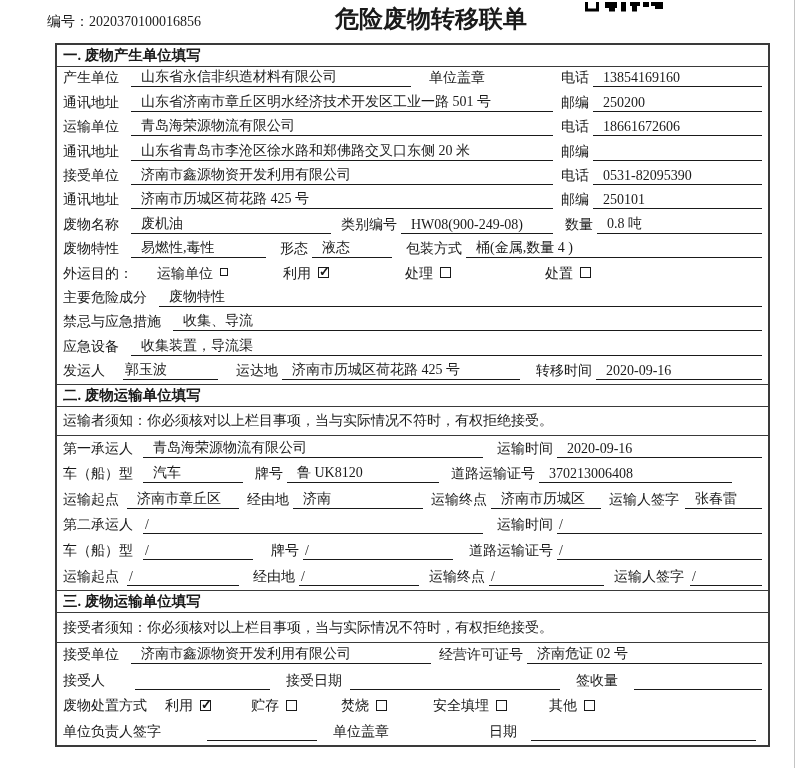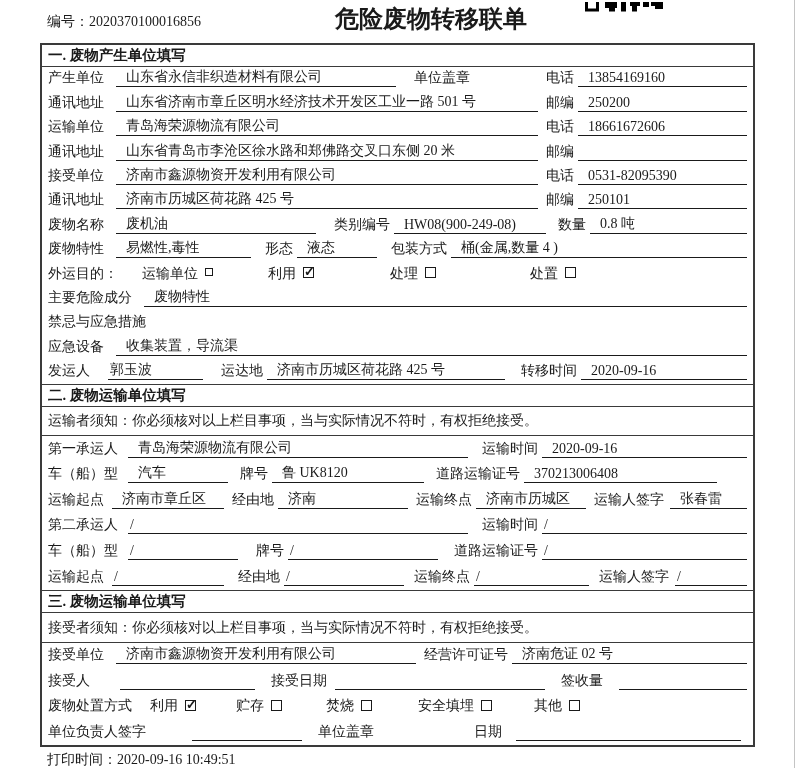--- a/index.html
+++ b/index.html
@@ -6,21 +6,21 @@
   .page{position:relative;width:796px;height:768px;background:#fff;overflow:hidden;
         font-family:"Liberation Serif","DejaVu Serif",serif;color:#1a1a1a;font-size:14px;}
   .page-edge{position:absolute;top:0;right:1px;width:1px;height:100%;background:#c4c4c4;}
 
   
   .doc-no{position:absolute;left:47px;top:13px;font-size:14px;white-space:nowrap;}
   .doc-title{position:absolute;left:335px;top:3px;font-size:24px;font-weight:bold;white-space:nowrap;}
   .qr{position:absolute;left:585px;top:0;}
 
   
-  .box{position:absolute;left:40px;top:43px;width:715px;border:2px solid #3a3a3a;box-sizing:border-box;background:#fff;}
+  .box{position:absolute;left:55px;top:43px;width:715px;border:2px solid #3a3a3a;box-sizing:border-box;background:#fff;}
   .sec-h{font-weight:bold;font-size:14.5px;height:21px;line-height:21px;padding:0 6px;
          border-bottom:1.5px solid #3a3a3a;white-space:nowrap;}
   .sec-h.mid{border-top:1.5px solid #3a3a3a;}
   .notice{height:28px;line-height:28px;padding:0 6px;border-bottom:1px solid #3a3a3a;white-space:nowrap;}
 
   .fr{display:flex;align-items:flex-end;padding:0 6px 4px 6px;box-sizing:border-box;white-space:nowrap;}
   .h1x{height:24.4px;}   
   .h2x{height:25.6px;}   
   .h3x{height:25.5px;}   
 
@@ -117,21 +117,21 @@
         <span class="lbl" style="width:68px">通讯地址</span>
         <span class="u fill" style="margin-right:8px">济南市历城区荷花路 425 号</span>
       </span>
       <span class="lbl" style="width:32px">邮编</span>
       <span class="u fill">250101</span>
     </div>
 
     <div class="fr h1x">
       <span class="lbl" style="width:68px">废物名称</span>
       <span class="u" style="width:200px">废机油</span>
-      <span class="lbl" style="width:60px;margin-left:18px">类别编号</span>
+      <span class="lbl" style="width:60px;margin-left:10px">类别编号</span>
       <span class="u" style="width:152px">HW08(900-249-08)</span>
       <span class="lbl" style="width:32px;margin-left:12px">数量</span>
       <span class="u fill">0.8 吨</span>
     </div>
 
     <div class="fr h1x">
       <span class="lbl" style="width:68px">废物特性</span>
       <span class="u" style="width:135px">易燃性,毒性</span>
       <span class="lbl" style="width:32px;margin-left:14px">形态</span>
       <span class="u" style="width:80px">液态</span>
@@ -159,20 +159,21 @@
       </span>
     </div>
 
     <div class="fr h1x">
       <span class="lbl" style="width:96px">主要危险成分</span>
       <span class="u fill">废物特性</span>
     </div>
 
     <div class="fr h1x">
       <span class="lbl" style="width:110px">禁忌与应急措施</span>
+      <span class="u fill">收集、导流</span>
     </div>
 
     <div class="fr h1x">
       <span class="lbl" style="width:68px">应急设备</span>
       <span class="u fill">收集装置，导流渠</span>
     </div>
 
     <div class="fr h1x">
       <span class="lbl" style="width:60px">发运人</span>
       <span class="u c" style="width:95px">郭玉波</span>
@@ -285,14 +286,13 @@
     <div class="fr h3x">
       <span class="lbl" style="width:104px">单位负责人签字</span>
       <span class="u" style="width:110px;margin-left:40px"></span>
       <span class="lbl" style="width:60px;margin-left:16px">单位盖章</span>
       <span class="lbl" style="width:32px;margin-left:96px">日期</span>
       <span class="u fill" style="margin-left:10px;margin-right:6px"></span>
     </div>
 
   </div>
 
-  <div class="footer"><span>打印时间：</span><span>2020-09-16 10:49:51</span></div>
 </div>
 
 </body></html>

